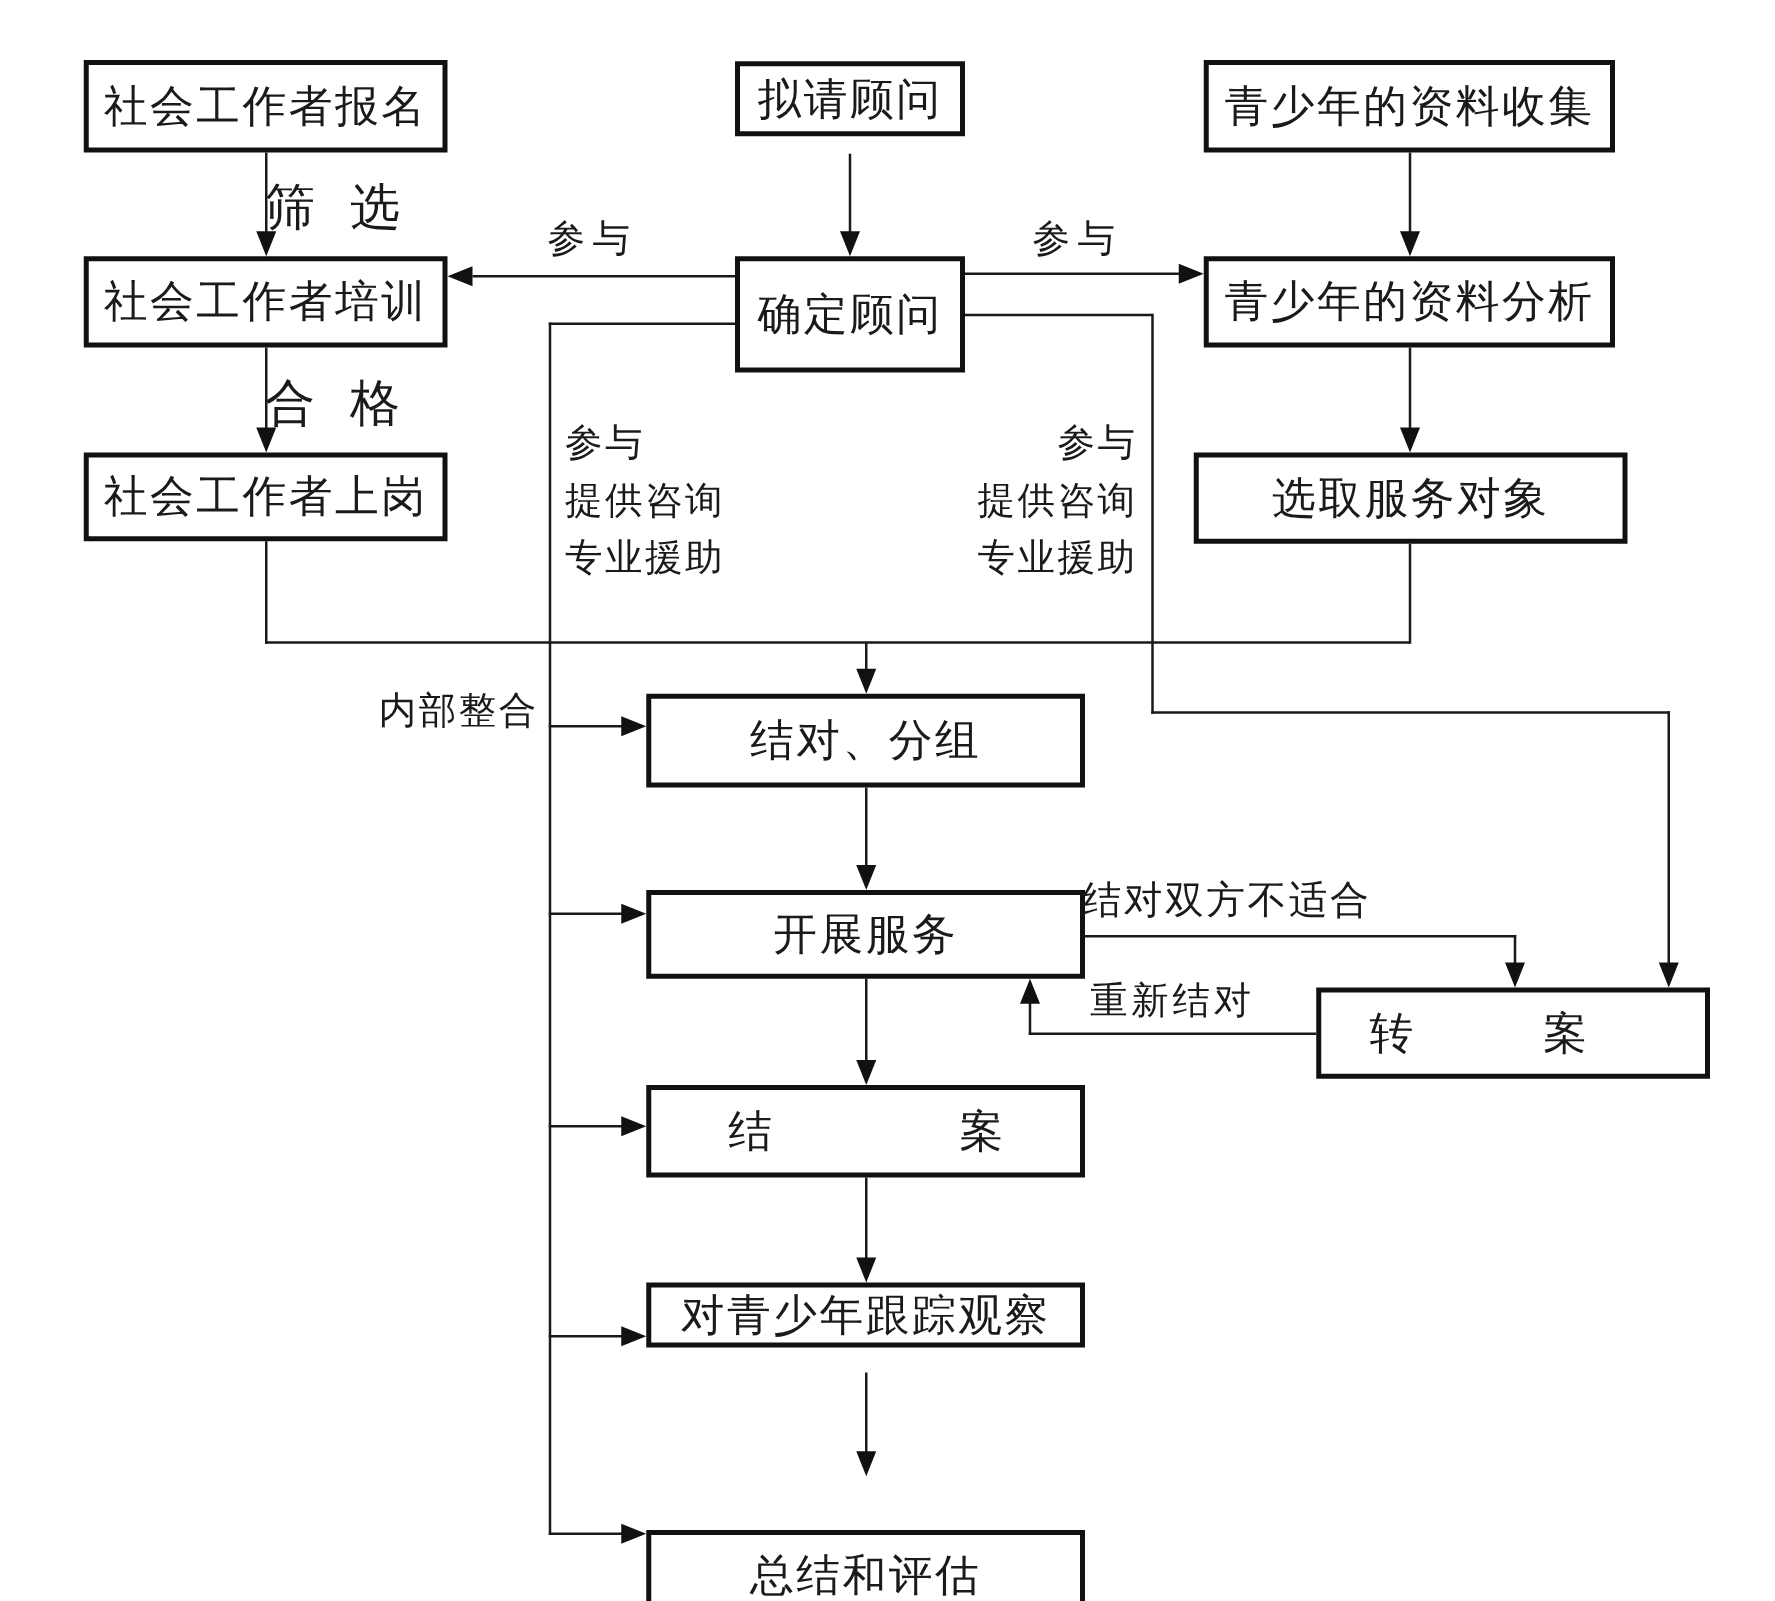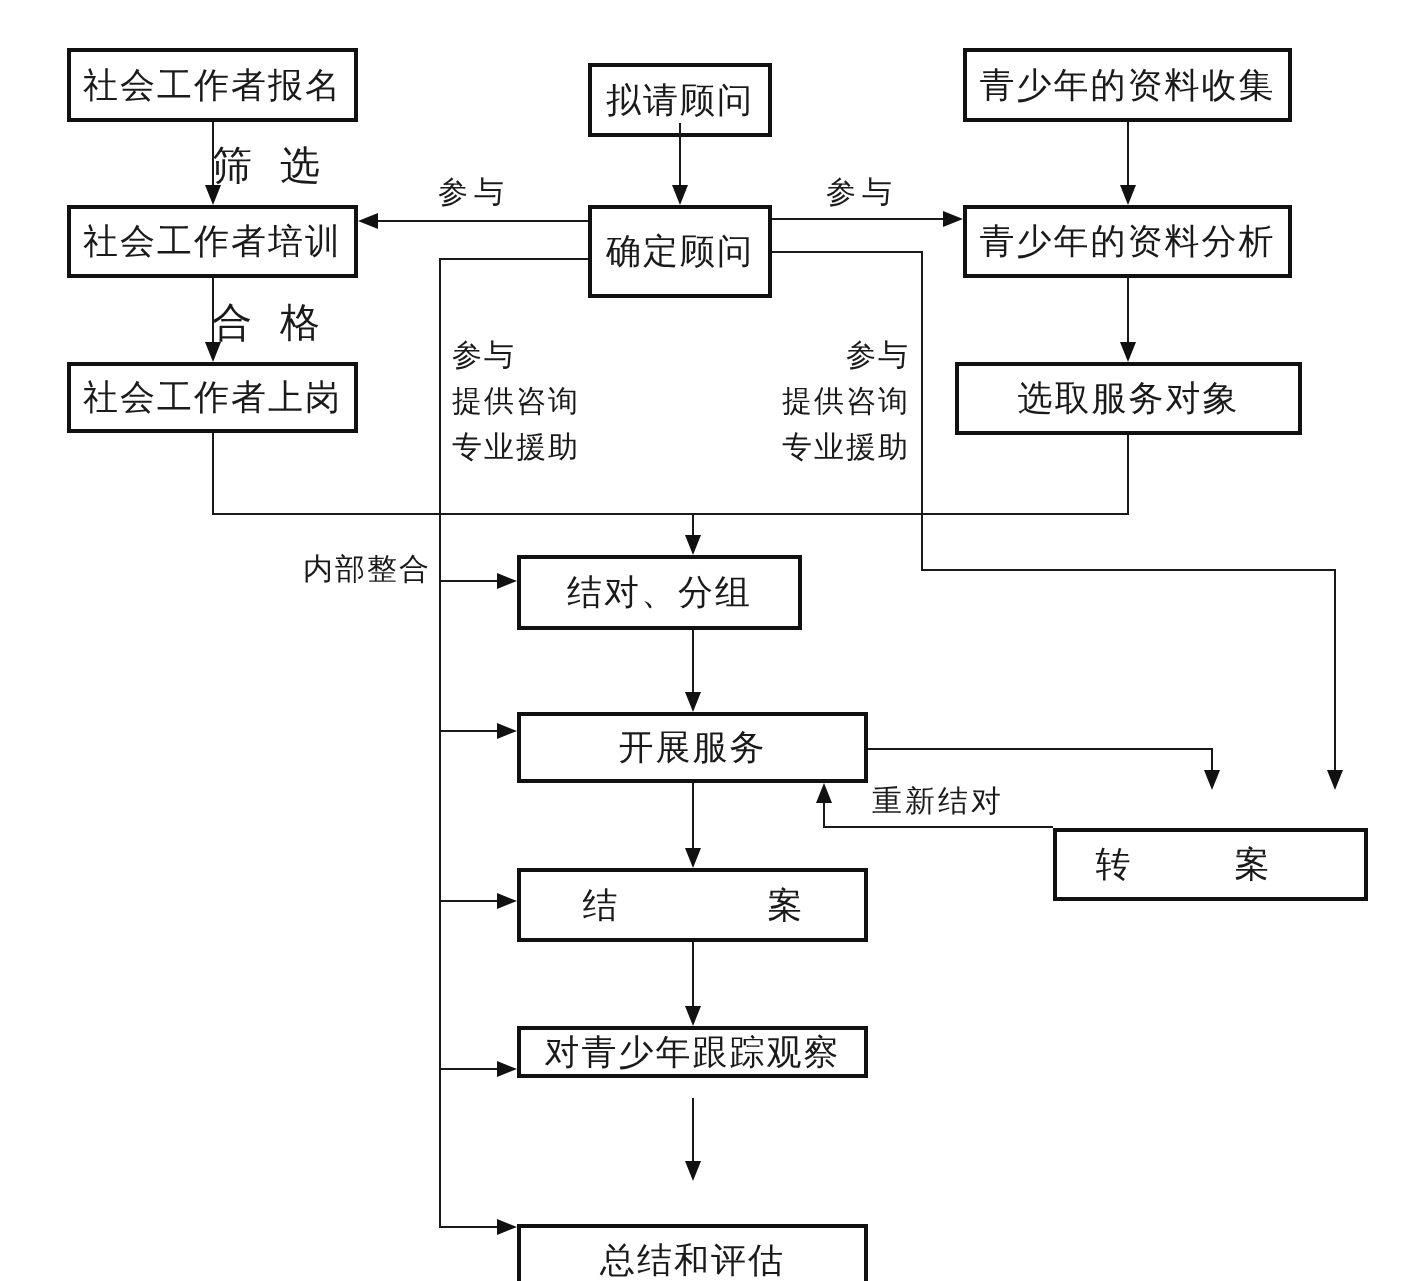--- a/index.html
+++ b/index.html
@@ -17,21 +17,21 @@
     border:4px solid #111;
     background:#fff;
     display:flex;
     align-items:center;
     justify-content:center;
     font-size:35px;
     letter-spacing:2px;
     white-space:nowrap;
   }
   .box.sp150{letter-spacing:150px;padding-left:150px;}
-  .box.sp104{letter-spacing:104px;padding-left:48px;margin-top:38px;}
+  .box.sp104{letter-spacing:104px;padding-left:48px;}
   .vl{position:absolute;width:2px;background:#1a1a1a;}
   .hl{position:absolute;height:2px;background:#1a1a1a;}
   .ah{position:absolute;width:0;height:0;}
   .ah.down{border-left:8px solid transparent;border-right:8px solid transparent;border-top:20px solid #111;}
   .ah.up{border-left:8px solid transparent;border-right:8px solid transparent;border-bottom:20px solid #111;}
   .ah.left{border-top:8px solid transparent;border-bottom:8px solid transparent;border-right:20px solid #111;}
   .ah.right{border-top:8px solid transparent;border-bottom:8px solid transparent;border-left:20px solid #111;}
   .lbl{position:absolute;font-size:30px;line-height:32px;white-space:nowrap;}
   .lbl.split{font-size:40px;letter-spacing:28px;margin-left:44px;}
   .multiline{position:absolute;font-size:30px;line-height:46px;letter-spacing:2px;}
@@ -40,28 +40,28 @@
 </style>
 </head>
 <body>
 
 <div id="canvas">
 
   <div class="box" style="left:67px;top:205px;width:291px;height:73px;">社会工作者培训</div>
   <div class="box" style="left:67px;top:48px;width:291px;height:74px;">社会工作者报名</div>
   <div class="box" style="left:67px;top:362px;width:291px;height:71px;">社会工作者上岗</div>
 
-  <div class="box" style="left:588px;top:63px;width:184px;height:74px;">拟请顾问</div>
+  <div class="box" style="left:588px;top:49px;width:184px;height:60px;">拟请顾问</div>
   <div class="box" style="left:588px;top:205px;width:184px;height:93px;">确定顾问</div>
 
   <div class="box" style="left:963px;top:48px;width:329px;height:74px;font-family:Liberation Mono, monospace;">青少年的资料收集</div>
   <div class="box" style="left:963px;top:205px;width:329px;height:73px;">青少年的资料分析</div>
   <div class="box" style="left:955px;top:362px;width:347px;height:73px;">选取服务对象</div>
 
-  <div class="box" style="left:517px;top:555px;width:285px;height:75px;">结对、分组</div>
+  <div class="box" style="left:517px;top:555px;width:351px;height:75px;">结对、分组</div>
   <div class="box" style="left:517px;top:712px;width:351px;height:71px;">开展服务</div>
   <div class="box sp150" style="left:517px;top:868px;width:351px;height:74px;">结案</div>
   <div class="box" style="left:517px;top:1026px;width:351px;height:52px;">对青少年跟踪观察</div>
   <div class="box" style="left:517px;top:1181px;width:351px;height:73px;margin-top:43px;">总结和评估</div>
 
   <div class="box sp104" style="left:1053px;top:790px;width:315px;height:73px;">转案</div>
 
   <div class="vl" style="left:212px;top:122px;height:66px;"></div>
   <div class="ah down" style="left:205px;top:185px;"></div>
   <span class="lbl split" style="left:168px;top:150px;">筛选</span>
@@ -137,19 +137,20 @@
 
   <div class="hl" style="left:772px;top:251px;width:150px;"></div>
   <div class="vl" style="left:921px;top:251px;height:320px;"></div>
   <div class="hl" style="left:921px;top:569px;width:415px;"></div>
   <div class="vl" style="left:1334px;top:569px;height:205px;"></div>
   <div class="ah down" style="left:1327px;top:770px;"></div>
 
   <div class="hl" style="left:868px;top:748px;width:345px;"></div>
   <div class="vl" style="left:1211px;top:748px;height:26px;"></div>
   <div class="ah down" style="left:1204px;top:770px;"></div>
+  <span class="lbl" style="left:866px;top:704px;font-size:31px;letter-spacing:2px;">结对双方不适合</span>
 
   <div class="hl" style="left:823px;top:826px;width:230px;"></div>
   <div class="vl" style="left:823px;top:798px;height:30px;"></div>
   <div class="ah up" style="left:816px;top:783px;"></div>
   <span class="lbl" style="left:872px;top:785px;letter-spacing:3px;">重新结对</span>
 
 </div>
 
 </body></html>

